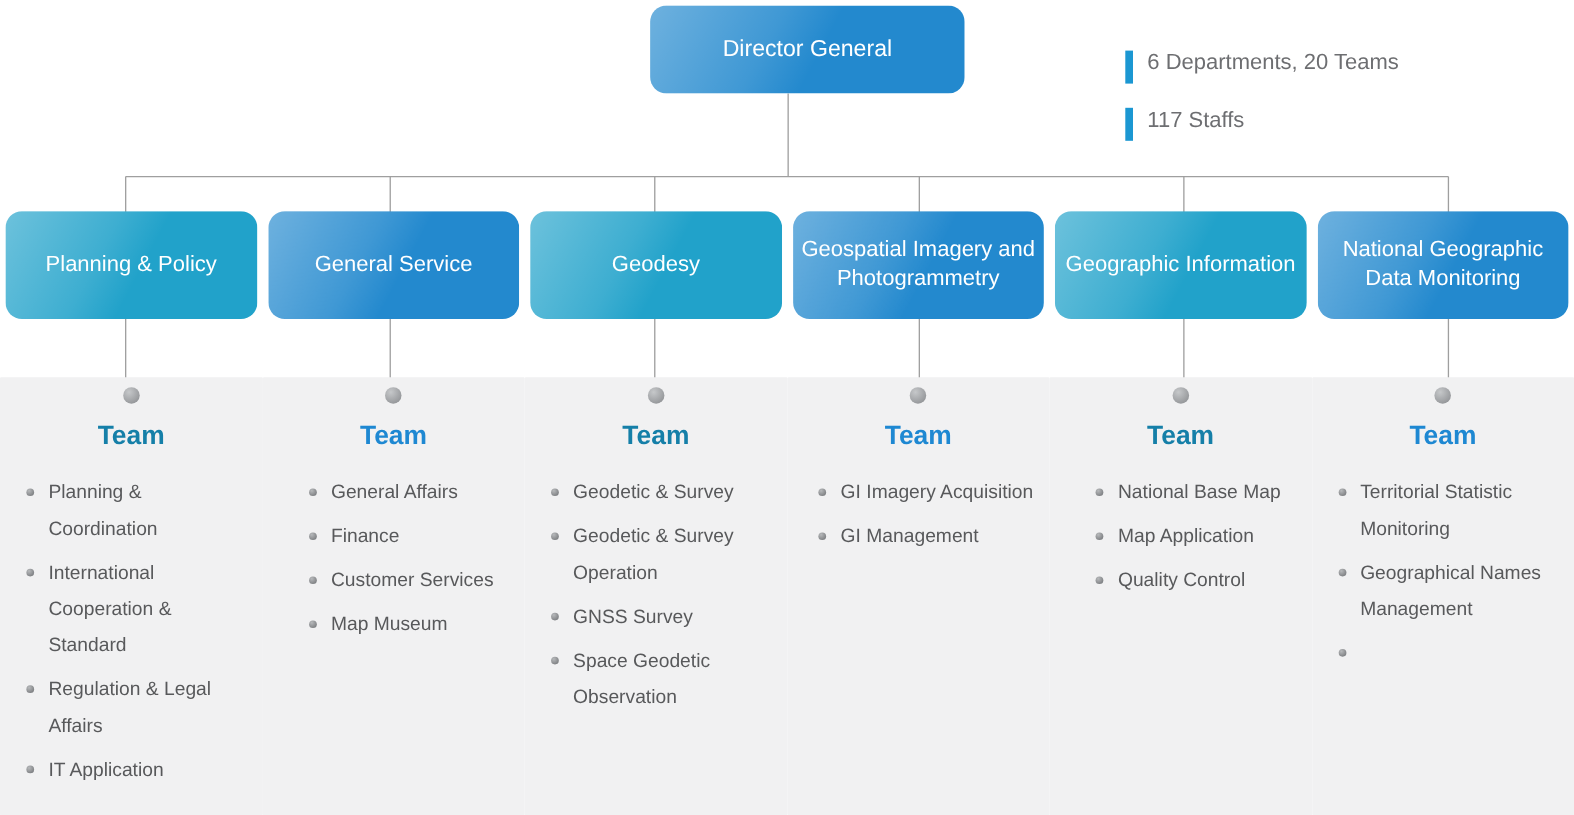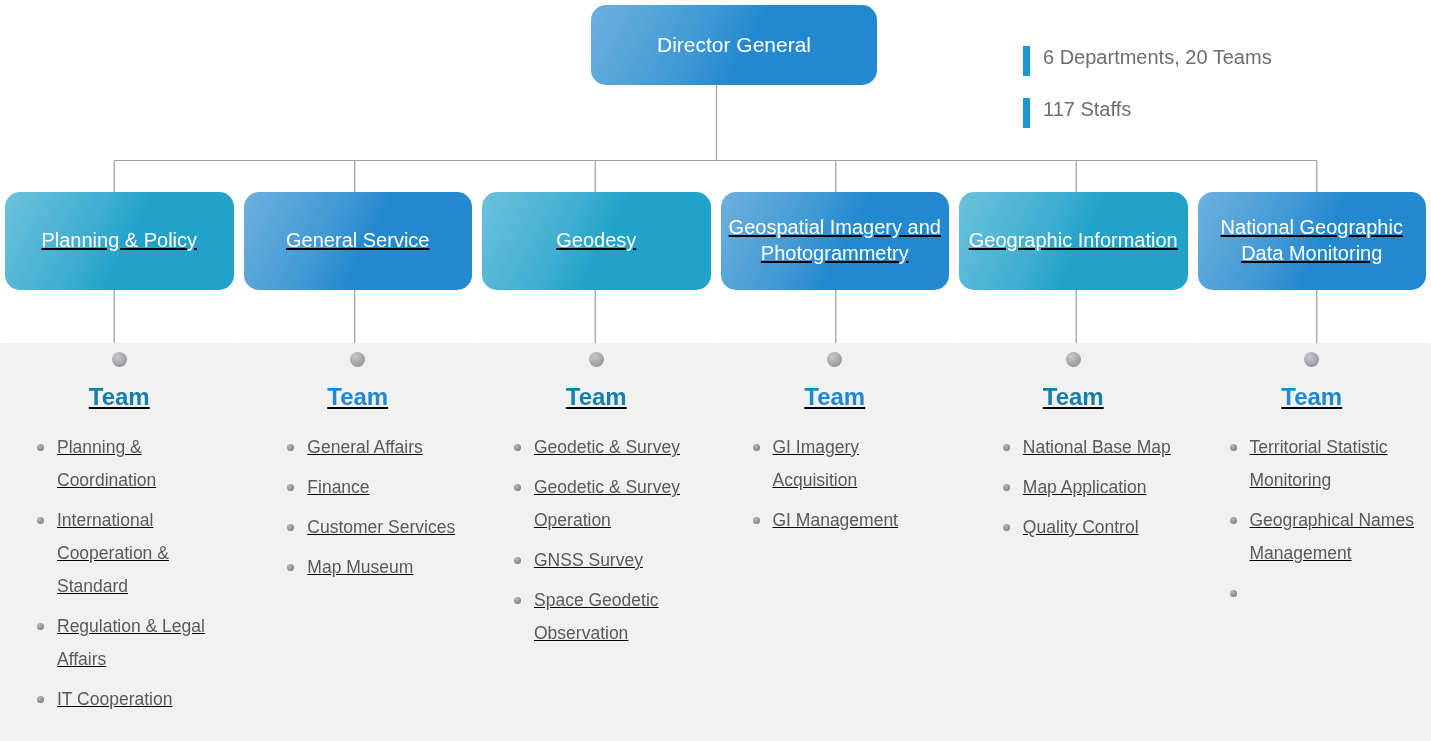--- a/index.html
+++ b/index.html
@@ -21,21 +21,21 @@
 
   
   .legend{position:absolute;left:1002px;top:46px;z-index:2;}
   .legend-item{display:flex;align-items:flex-start;height:30px;margin-bottom:22px;padding-left:21px;}
   .legend-bar{width:7px;height:30px;background:#1b97d2;margin-right:13px;}
   .legend-text{font-size:20px;color:#6d6e71;white-space:nowrap;}
 
   
   .dept-row,.card-row{
     position:absolute;left:0;right:0;z-index:1;
-    display:grid;grid-template-columns:repeat(6,1fr);column-gap:0;text-decoration:underline;
+    display:grid;grid-template-columns:repeat(6,1fr);column-gap:0;
   }
   .dept-row{top:192px;height:98px;}
   .card-row{top:343px;bottom:0px;}
 
   .dept-box{
     margin:0 5px;height:98px;border-radius:15px;
     display:flex;align-items:center;justify-content:center;text-align:center;
     color:#ffffff;font-size:20px;line-height:1.28;padding:0 8px;box-sizing:border-box;
   }
   .dept-box.theme-teal{background:
@@ -52,21 +52,21 @@
   .dot{
     width:15px;height:15px;border-radius:50%;margin:9px auto 0 auto;
     background:radial-gradient(circle at 35% 30%, #c6c8ca, #96989b 75%);
   }
   .team-heading{
     text-align:center;font-size:24px;font-weight:bold;margin:16px 0 10px 0;
   }
   .team-card.theme-teal .team-heading{color:#157fa8;}
   .team-card.theme-blue .team-heading{color:#1e88d2;}
 
-  .team-list{list-style:none;margin:10px 0 0 0;padding:0 10px 0 17px;}
+  .team-list{list-style:none;margin:10px 0 0 0;padding:0 10px 0 4px;}
   .team-list li{
     position:relative;padding-left:40px;margin-bottom:7px;
     font-size:17.5px;line-height:33px;color:#58595b;
   }
   .bullet{
     position:absolute;left:20px;top:13px;width:7px;height:7px;border-radius:50%;
     background:radial-gradient(circle at 35% 30%, #b7b9bb, #7d7f82 78%);
   }
 </style>
 </head>
@@ -129,21 +129,21 @@
 
   <div class="card-row">
 
     <div class="team-card theme-teal">
       <div class="dot"></div>
       <div class="team-heading">Team</div>
       <ul class="team-list">
         <li><span class="bullet"></span><span>Planning &amp; Coordination</span></li>
         <li><span class="bullet"></span><span>International Cooperation &amp; Standard</span></li>
         <li><span class="bullet"></span><span>Regulation &amp; Legal Affairs</span></li>
-        <li><span class="bullet"></span><span>IT Cooperation</span></li>
+        <li><span class="bullet"></span><span>IT Application</span></li>
       </ul>
     </div>
 
     <div class="team-card theme-blue">
       <div class="dot"></div>
       <div class="team-heading">Team</div>
       <ul class="team-list">
         <li><span class="bullet"></span><span>General Affairs</span></li>
         <li><span class="bullet"></span><span>Finance</span></li>
         <li><span class="bullet"></span><span>Customer Services</span></li>

